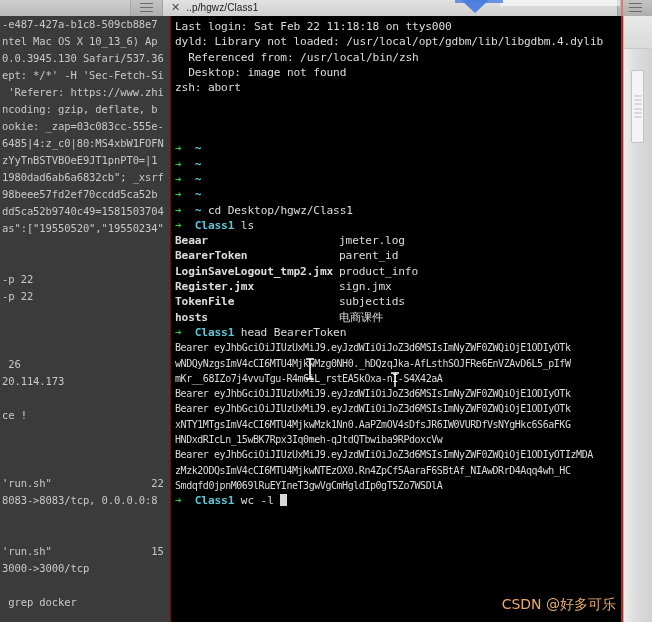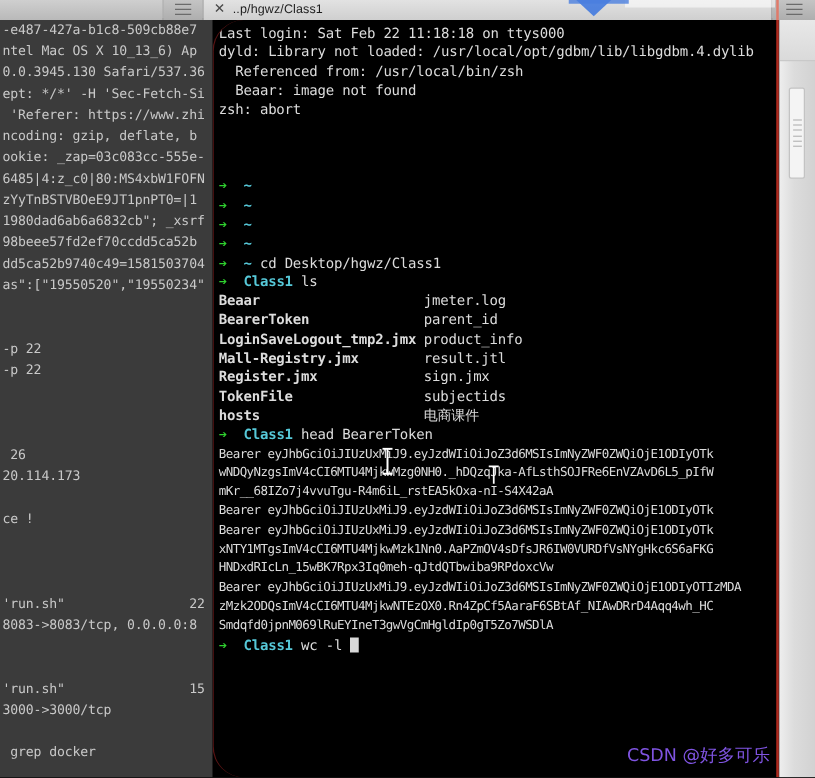--- a/index.html
+++ b/index.html
@@ -90,21 +90,20 @@
   .bg-term .ln.blank { color: transparent; }
 
   
   .main-term {
     position: absolute; left: 170px; top: 16px;
     width: 482px; height: 606px;
     background: #000;
     border-left: 1px solid #5a1414;
     overflow: hidden;
     z-index: 20;
-    border-radius: 25px;
   }
   .term-body {
     position: absolute; left: 0; top: 0;
     width: 452px; height: 606px;
     padding: 3px 0 0 4px;
     overflow: hidden;
   }
   .row {
     font-size: 11.2px; line-height: 15.3px;
     white-space: pre; color: #dcdcdc;
@@ -162,21 +161,21 @@
   .ibeam {
     position: absolute; z-index: 50;
     width: 10px; height: 20px;
     pointer-events: none;
   }
   .ibeam svg { display:block; }
 
   
   .watermark {
     position: absolute; right: 36px; bottom: 8px;
-    color: #8b5cf6; font-size: 14px; opacity: .92;
+    color: #fdba74; font-size: 14px; opacity: .92;
     font-family: "DejaVu Sans", "Liberation Sans", sans-serif;
     z-index: 36; white-space: nowrap;
   }
 </style>
 </head>
 <body>
 
 <div id="screen">
 
   <div class="bg-term">
@@ -217,35 +216,34 @@
         <div class="ln blank"> </div>
         <div class="ln"> grep docker</div>
       </div>
   </div>
 
   <div class="main-term">
     <div class="term-body" id="term-body">
         <div class="row">Last login: Sat Feb 22 11:18:18 on ttys000</div>
         <div class="row">dyld: Library not loaded: /usr/local/opt/gdbm/lib/libgdbm.4.dylib</div>
         <div class="row">  Referenced from: /usr/local/bin/zsh</div>
-        <div class="row">  Beaar: image not found</div>
+        <div class="row">  Desktop: image not found</div>
         <div class="row">zsh: abort</div>
         <div class="row"> </div>
         <div class="row"> </div>
         <div class="row"> </div>
         <div class="row"><span class="arrow">➔</span><span class="cwd">  ~</span><span class="cmd"></span></div>
         <div class="row"><span class="arrow">➔</span><span class="cwd">  ~</span><span class="cmd"></span></div>
         <div class="row"><span class="arrow">➔</span><span class="cwd">  ~</span><span class="cmd"></span></div>
         <div class="row"><span class="arrow">➔</span><span class="cwd">  ~</span><span class="cmd"></span></div>
         <div class="row"><span class="arrow">➔</span><span class="cwd">  ~</span><span class="cmd"> cd Desktop/hgwz/Class1</span></div>
         <div class="row"><span class="arrow">➔</span><span class="cwd">  Class1</span><span class="cmd"> ls</span></div>
         <div class="row"><span class="ls-col">Beaar</span><span>jmeter.log</span></div>
         <div class="row"><span class="ls-col">BearerToken</span><span>parent_id</span></div>
         <div class="row"><span class="ls-col">LoginSaveLogout_tmp2.jmx</span><span>product_info</span></div>
-        <div class="row"><span class="ls-col">Mall-Registry.jmx</span><span>result.jtl</span></div>
         <div class="row"><span class="ls-col">Register.jmx</span><span>sign.jmx</span></div>
         <div class="row"><span class="ls-col">TokenFile</span><span>subjectids</span></div>
         <div class="row"><span class="ls-col">hosts</span><span>电商课件</span></div>
         <div class="row"><span class="arrow">➔</span><span class="cwd">  Class1</span><span class="cmd"> head BearerToken</span></div>
         <div class="row tight">Bearer eyJhbGciOiJIUzUxMiJ9.eyJzdWIiOiJoZ3d6MSIsImNyZWF0ZWQiOjE1ODIyOTk</div>
         <div class="row tight">wNDQyNzgsImV4cCI6MTU4MjkwMzg0NH0._hDQzqJka-AfLsthSOJFRe6EnVZAvD6L5_pIfW</div>
         <div class="row tight">mKr__68IZo7j4vvuTgu-R4m6iL_rstEA5kOxa-nI-S4X42aA</div>
         <div class="row tight">Bearer eyJhbGciOiJIUzUxMiJ9.eyJzdWIiOiJoZ3d6MSIsImNyZWF0ZWQiOjE1ODIyOTk</div>
         <div class="row tight">Bearer eyJhbGciOiJIUzUxMiJ9.eyJzdWIiOiJoZ3d6MSIsImNyZWF0ZWQiOjE1ODIyOTk</div>
         <div class="row tight">xNTY1MTgsImV4cCI6MTU4MjkwMzk1Nn0.AaPZmOV4sDfsJR6IW0VURDfVsNYgHkc6S6aFKG</div>

